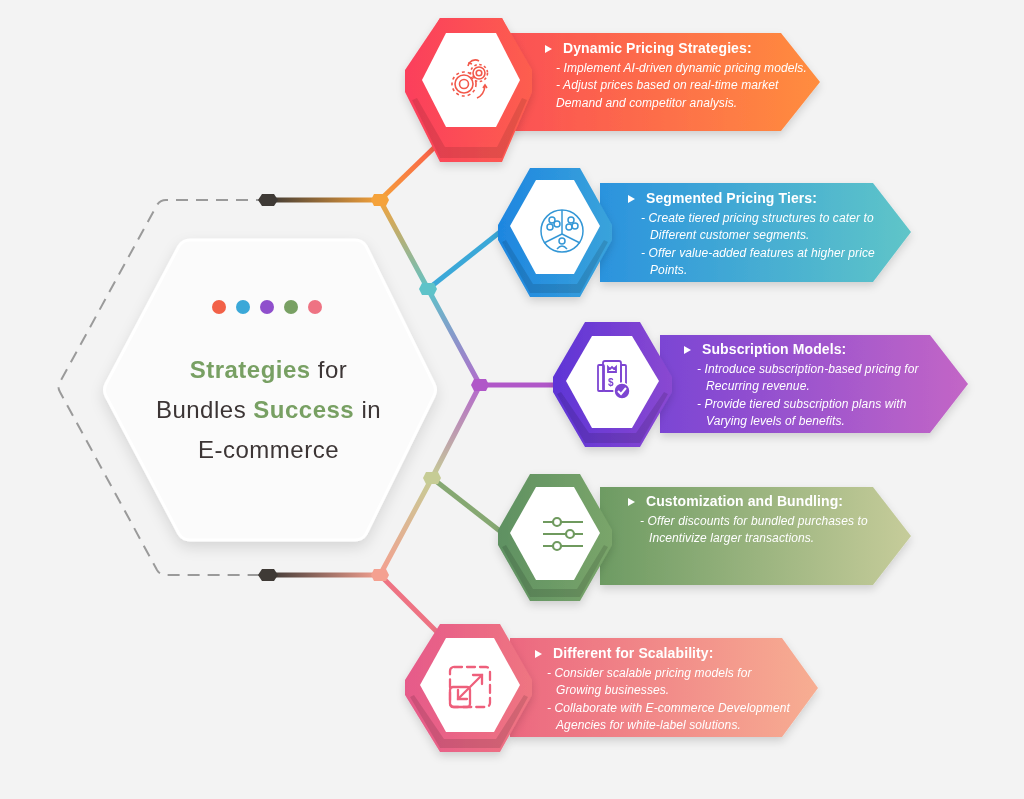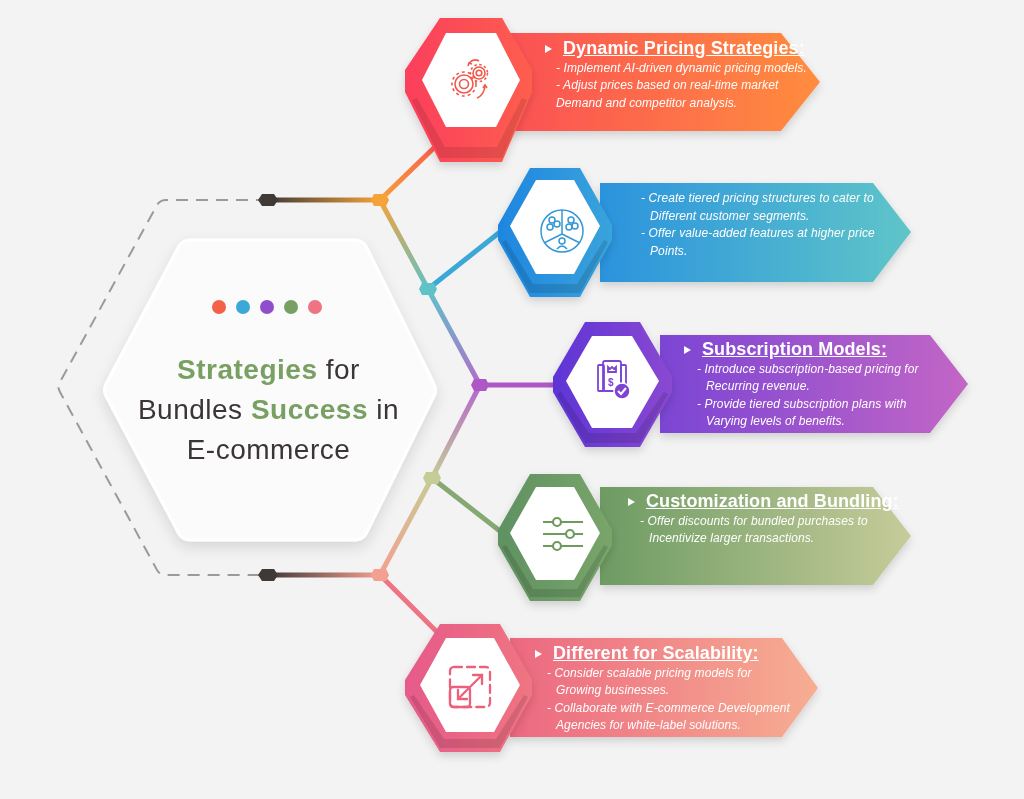--- a/index.html
+++ b/index.html
@@ -15,38 +15,37 @@
   .banner-text {
     position: absolute;
     color: #ffffff;
     font-family: "Liberation Sans", "DejaVu Sans", sans-serif;
     font-size: 12px;
     line-height: 17.5px;
     letter-spacing: 0.1px;
   }
   .banner-title {
     font-weight: bold;
-    font-size: 18px;
+    font-size: 14px;
     display: flex; align-items: center;
     margin-bottom: 2px;
-    text-decoration: underline;
   }
   .banner-title .tri {
     display: inline-block; width: 0; height: 0;
     border-left: 7px solid #fff; border-top: 4.5px solid transparent; border-bottom: 4.5px solid transparent;
     margin-right: 11px;
   }
   .bullet { padding-left: 0; white-space: nowrap; font-style: italic; }
   .bullet .cont { display: block; padding-left: 9px; }
 
   #center-title {
     position: absolute; left: 100px; top: 350px; width: 337px;
     text-align: center;
     font-family: "Liberation Sans", "DejaVu Sans", sans-serif;
-    font-size: 28px; line-height: 40px; color: #3c3535;
+    font-size: 24px; line-height: 40px; color: #3c3535;
     letter-spacing: 0.5px;
   }
   #center-title .hl { color: #78a063; font-weight: bold; }
   #dots { position: absolute; left: 212px; top: 300px; display: flex; gap: 10px; }
   #dots span { width: 14px; height: 14px; border-radius: 50%; display: block; }
 </style>
 </head>
 <body>
 
 <div id="stage">
@@ -258,20 +257,24 @@
   <div class="banner-text" style="left:545px; top:40px;">
     <div class="banner-title">
         <span class="tri"></span>
         <span>Dynamic Pricing Strategies:</span>
       </div>
     <div class="bullet" style="padding-left:11px"><span>- Implement AI-driven dynamic pricing models.</span></div>
     <div class="bullet" style="padding-left:11px"><span>- Adjust prices based on real-time market</span><span class="cont" style="padding-left:0">Demand and competitor analysis.</span></div>
   </div>
 
   <div class="banner-text" style="left:628px; top:190px;">
+    <div class="banner-title">
+        <span class="tri"></span>
+        <span>Segmented Pricing Tiers:</span>
+      </div>
     <div class="bullet" style="padding-left:13px"><span>- Create tiered pricing structures to cater to</span><span class="cont">Different customer segments.</span></div>
     <div class="bullet" style="padding-left:13px"><span>- Offer value-added features at higher price</span><span class="cont">Points.</span></div>
   </div>
 
   <div class="banner-text" style="left:684px; top:341px;">
     <div class="banner-title">
         <span class="tri"></span>
         <span>Subscription Models:</span>
       </div>
     <div class="bullet" style="padding-left:13px"><span>- Introduce subscription-based pricing for</span><span class="cont">Recurring revenue.</span></div>

